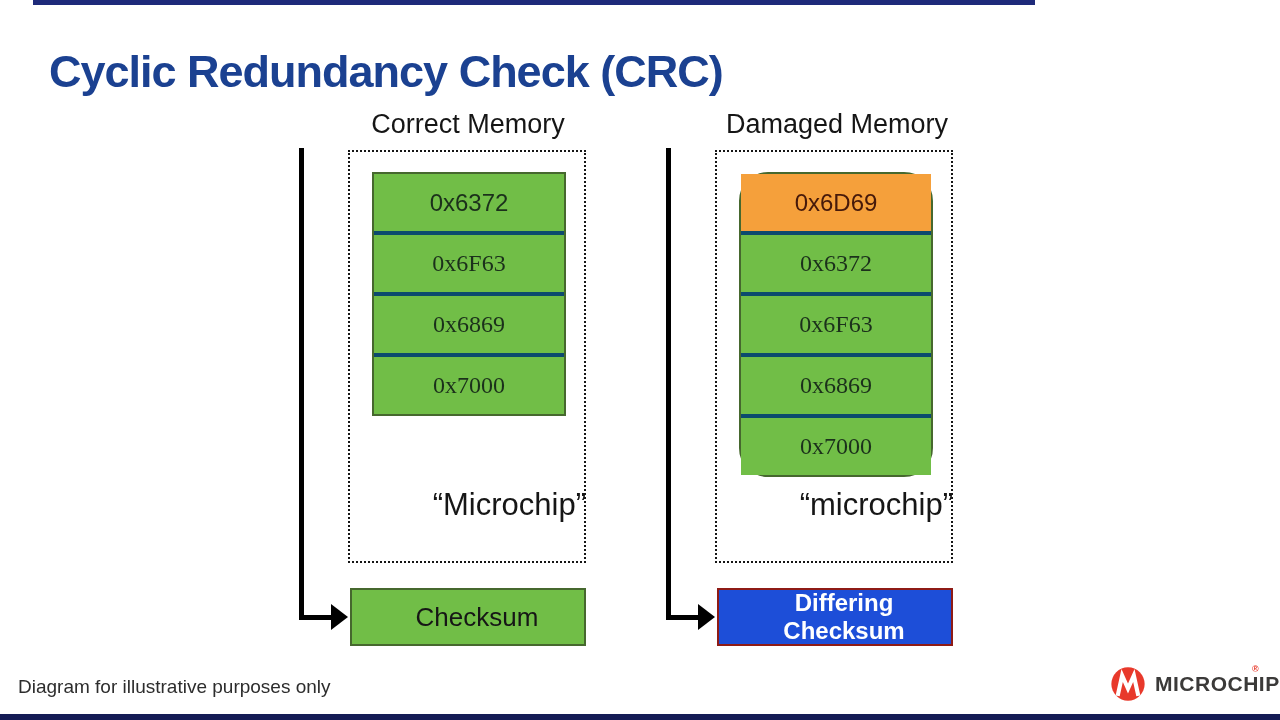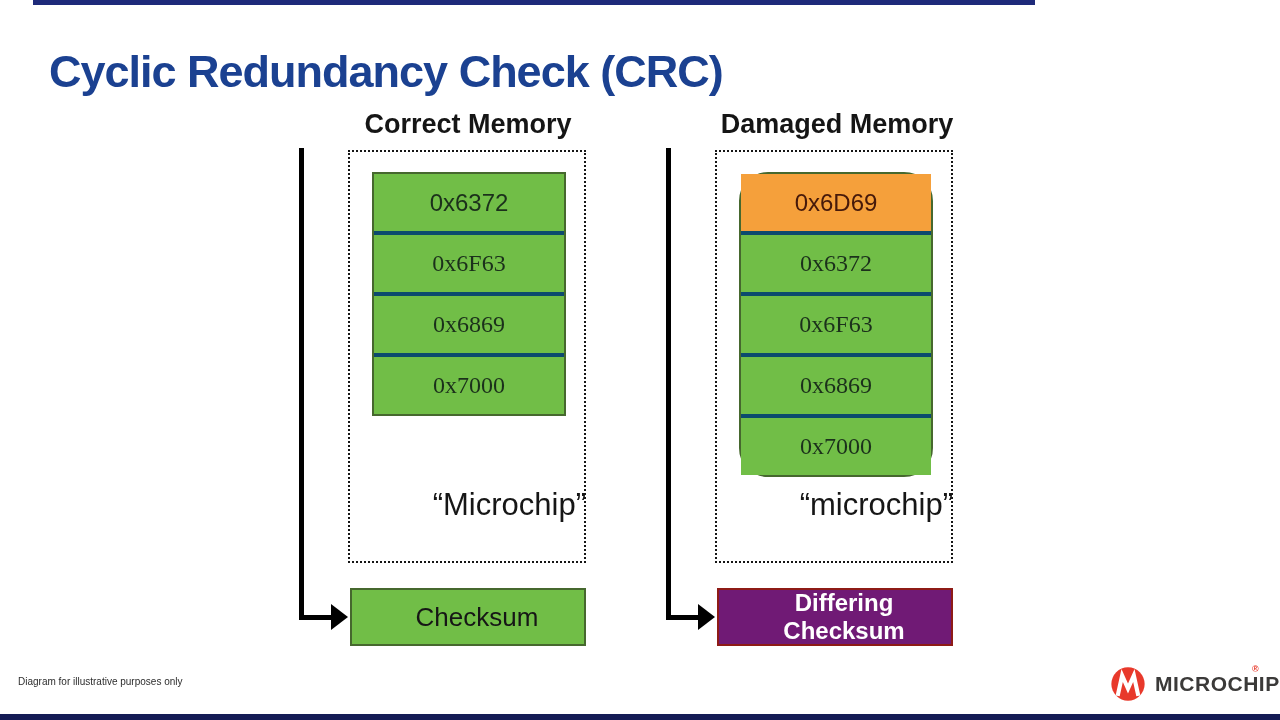--- a/index.html
+++ b/index.html
@@ -8,21 +8,21 @@
     background:#ffffff;font-family:"Liberation Sans",sans-serif;
   }
   .top-bar{position:absolute;left:33px;top:0;width:1002px;height:5px;background:#1e2a7a;}
   .bottom-bar{position:absolute;left:0;top:714px;width:1280px;height:6px;background:#151c55;}
   .slide-title{
     position:absolute;left:49px;top:16px;font-size:45px;font-weight:bold;
     color:#1b4191;letter-spacing:-1px;white-space:nowrap;text-align:right;
   }
   .col-header{
     position:absolute;top:109px;width:260px;text-align:center;
-    font-size:27px;color:#151515;white-space:nowrap;font-weight:bold;
+    font-size:27px;color:#151515;white-space:nowrap;
   }
   .col-header.left{left:338px;}
   .col-header.right{left:707px;}
   .dash-box{
     position:absolute;top:150px;width:238px;height:413px;
     border:2px dotted #151515;box-sizing:border-box;
   }
   .dash-box.left{left:348px;}
   .dash-box.right{left:715px;}
   .stack{
@@ -42,35 +42,35 @@
     font-size:31px;color:#161616;white-space:nowrap;
   }
   .decoded.left{left:348px;}
   .decoded.right{left:715px;}
   .checksum{
     position:absolute;top:588px;width:236px;height:58px;box-sizing:border-box;
     display:flex;flex-direction:column;align-items:center;justify-content:center;padding-left:18px;
   }
   .checksum.left{left:350px;background:#71be47;border:2px solid #46682e;
     color:#161616;font-size:26px;}
-  .checksum.right{left:717px;background:#701a75;border:2px solid #8e1b16;
+  .checksum.right{left:717px;background:#1d4ed8;border:2px solid #8e1b16;
     color:#ffffff;font-size:24px;font-weight:bold;line-height:1.18;}
   .arrow-v{position:absolute;top:148px;width:5px;height:471px;background:#000;}
   .arrow-v.left{left:299px;}
   .arrow-v.right{left:666px;}
   .arrow-h{position:absolute;top:615px;height:5px;width:33px;background:#000;}
   .arrow-h.left{left:299px;}
   .arrow-h.right{left:666px;}
   .arrow-head{
     position:absolute;top:604px;width:0;height:0;
     border-left:17px solid #000;border-top:13px solid transparent;border-bottom:13px solid transparent;
   }
   .arrow-head.left{left:331px;}
   .arrow-head.right{left:698px;}
-  .footer-note{position:absolute;left:18px;top:676px;font-size:10px;color:#2d2d2d;}
+  .footer-note{position:absolute;left:18px;top:676px;font-size:19px;color:#2d2d2d;}
   .logo{position:absolute;left:1110px;top:666px;display:flex;align-items:center;}
   .logo-mark{width:36px;height:36px;position:relative;}
   .logo-reg{position:absolute;left:142px;top:-2px;font-size:9px;color:#e8392b;font-weight:bold;}
   .logo-wordmark{
     font-size:21px;font-weight:bold;color:#3b3a39;letter-spacing:0.5px;
     margin-left:9px;white-space:nowrap;
   }
 </style>
 </head>
 <body>

